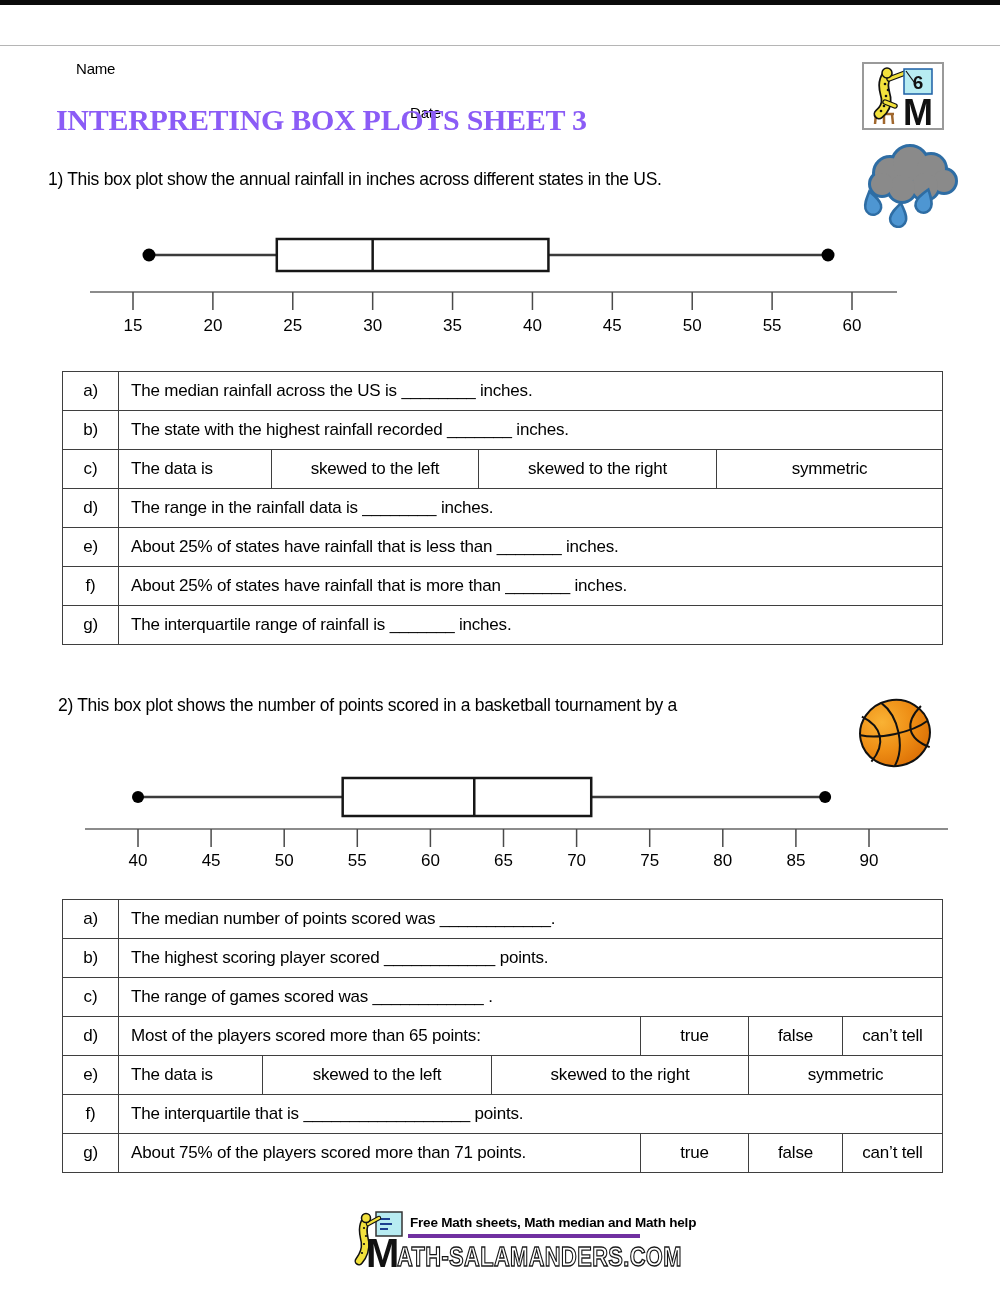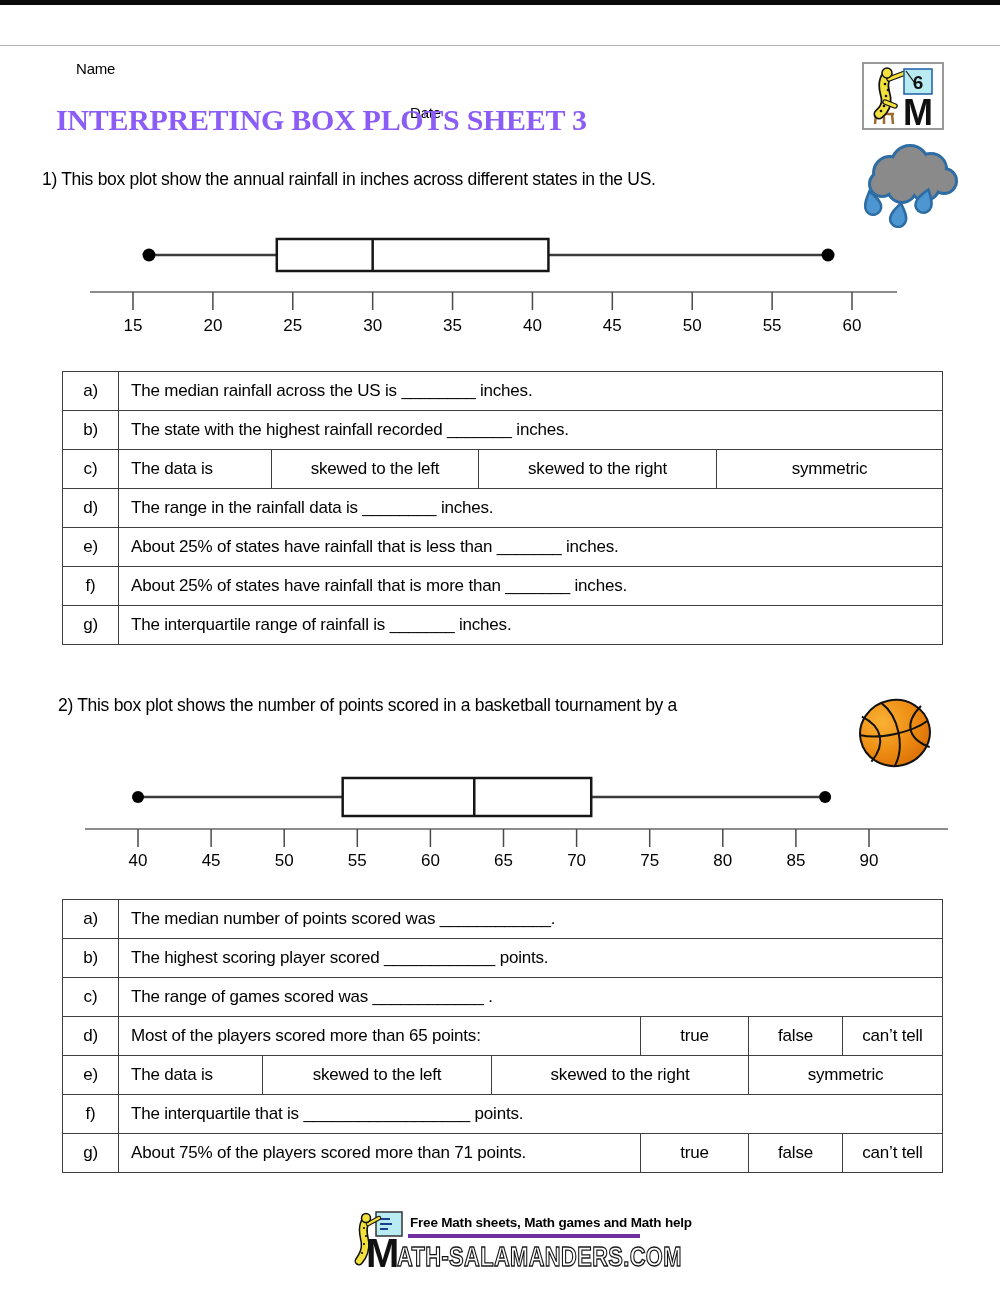--- a/index.html
+++ b/index.html
@@ -13,21 +13,21 @@
   #rule-thin{left:0;top:45px;width:1000px;height:1px;background:#b5b5b5;}
   
   .hdr-label{font-size:15px;letter-spacing:-0.2px;}
   #name-label{left:42px;top:60px;margin-left:34px;}
   #date-label{left:410px;top:64px;margin-top:40px;}
   #page-title{
     left:56px;top:103px;font-family:"Liberation Serif",serif;
     font-size:30px;font-weight:600;color:#8b5cf6;letter-spacing:-0.3px;white-space:nowrap;
   }
   .prompt{font-size:17.5px;letter-spacing:-0.3px;line-height:31px;white-space:nowrap;}
-  #q1-prompt{left:42px;top:164px;}
+  #q1-prompt{left:48px;top:164px;}
   #q2-prompt{left:58px;top:690px;text-align:right;}
   
   .wtable{background:#fff;border:1px solid #3f3f3f;}
   .trow{display:flex;height:38px;border-bottom:1px solid #3f3f3f;}
   .trow:last-child{border-bottom:none;}
   .cell{
     box-sizing:border-box;border-right:1px solid #3f3f3f;
     display:flex;align-items:center;font-size:17px;letter-spacing:-0.2px;
     white-space:nowrap;overflow:hidden;
   }
@@ -288,17 +288,17 @@
   <path d="M16,14 L27,8" fill="none" stroke="#111" stroke-width="4.5" stroke-linecap="round"></path>
   <path d="M16,14 L27,8" fill="none" stroke="#f2e13c" stroke-width="2.4" stroke-linecap="round"></path>
   <circle cx="14" cy="8" r="4.5" fill="#f2e13c" stroke="#111" stroke-width="1.5"></circle>
   <g fill="#111">
     <circle cx="12" cy="18" r="1.1"></circle>
       <circle cx="14" cy="26" r="1.1"></circle>
     <circle cx="12" cy="34" r="1.1"></circle>
       <circle cx="10" cy="43" r="1.1"></circle>
   </g>
 </svg>
-<div class="abs" id="footer-tagline">Free Math sheets, Math games and Math help</div>
+<div class="abs" id="footer-tagline">Free Math sheets, Math median and Math help</div>
 <div class="abs" id="footer-rule"></div>
 <div class="abs" id="footer-brand">
   <span class="brand-m">M</span><span class="brand-rest">ATH-SALAMANDERS.COM</span>
 </div>
 
 </body></html>

